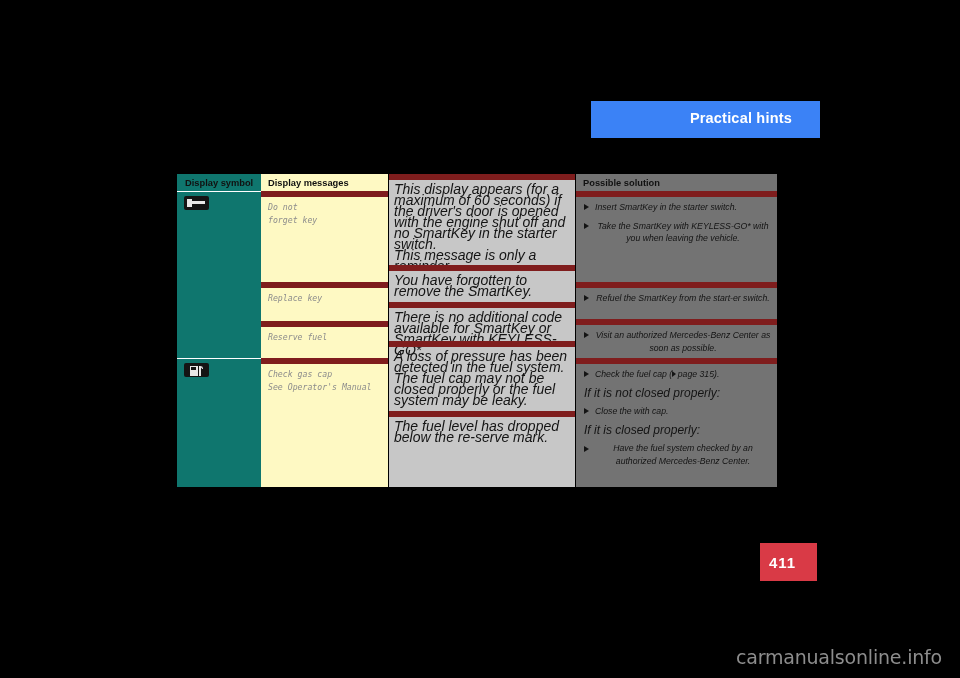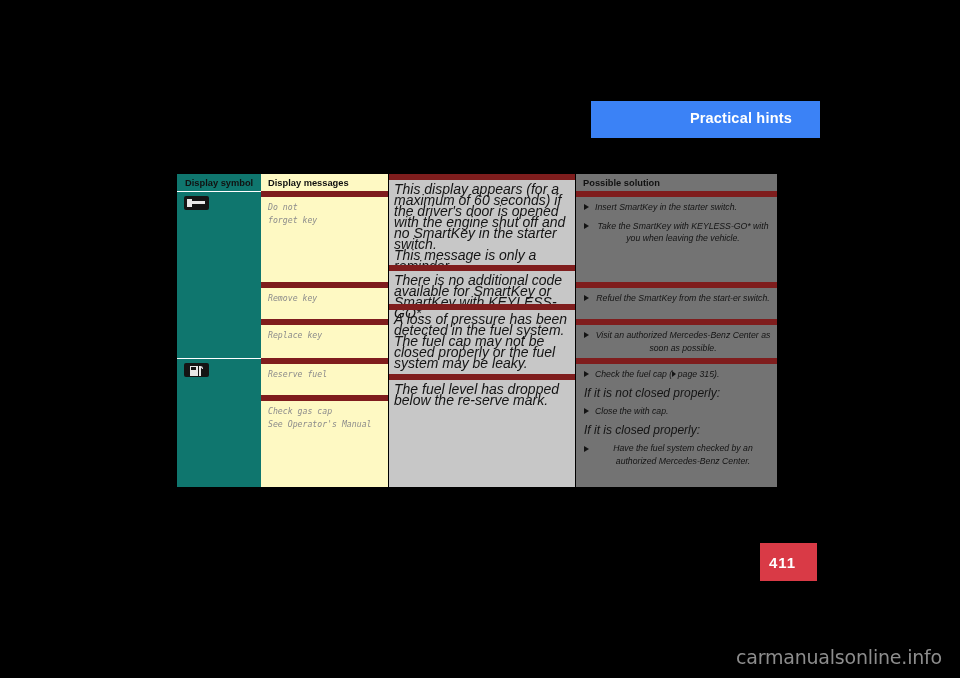--- a/index.html
+++ b/index.html
@@ -245,41 +245,41 @@
       <div class="symcell blank"></div>
     </div>
 
     <div class="col col-messages">
       <div class="hdr">Display messages</div>
 
       <div class="cell" style="height:91px">
         <div class="mono">Do not
 forget key</div>
       </div>
-      <div class="cell" style="height:37px">
-        <div class="mono">Remove key</div>
-      </div>
       <div class="cell" style="height:39px">
         <div class="mono">Replace key</div>
       </div>
       <div class="cell" style="height:37px">
         <div class="mono">Reserve fuel</div>
       </div>
       <div class="cell">
         <div class="mono">Check gas cap
 See Operator's Manual</div>
       </div>
     </div>
 
     <div class="col col-cause">
 
       <div class="cell" style="height:91px">
         <div class="body-txt" style="white-space:pre-line">This display appears (for a maximum of 60 seconds) if the driver's door is opened with the engine shut off and no SmartKey in the starter switch.
 This message is only a reminder.</div>
       </div>
+      <div class="cell" style="height:37px">
+        <div class="body-txt">You have forgotten to remove the SmartKey.</div>
+      </div>
       <div class="cell" style="height:39px">
         <div class="body-txt">There is no additional code available for SmartKey or SmartKey with KEYLESS-GO*.</div>
       </div>
       <div class="cell">
         <div class="body-txt">A loss of pressure has been detected in the fuel system. The fuel cap may not be closed properly or the fuel system may be leaky.</div>
       </div>
       <div class="cell" style="height:37px">
         <div class="body-txt">The fuel level has dropped below the re-serve mark.</div>
       </div>
     </div>

